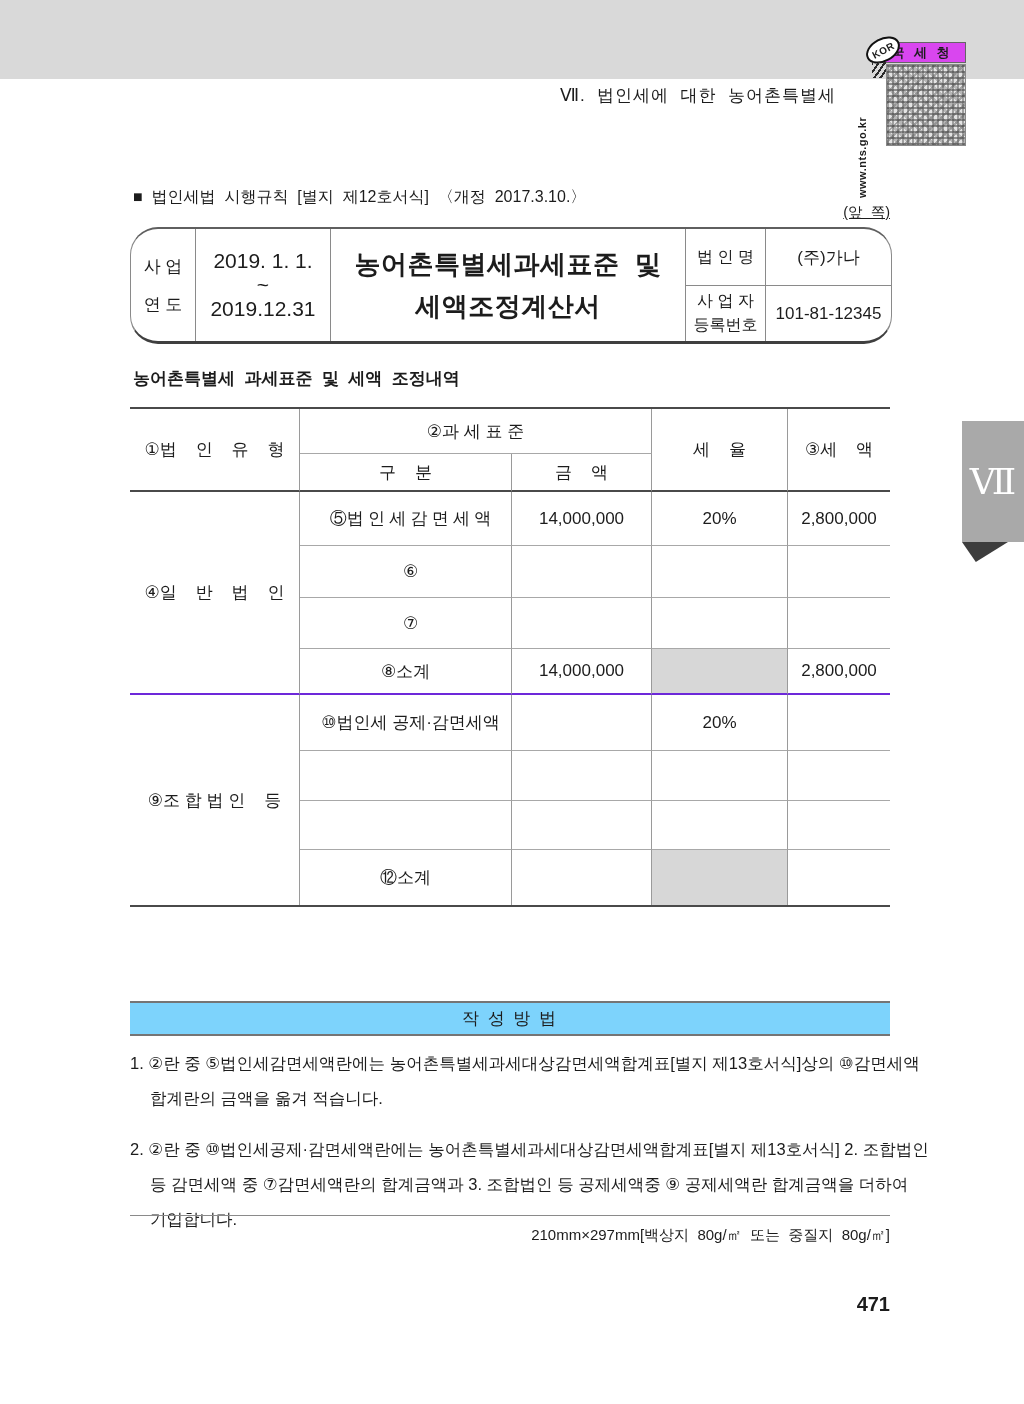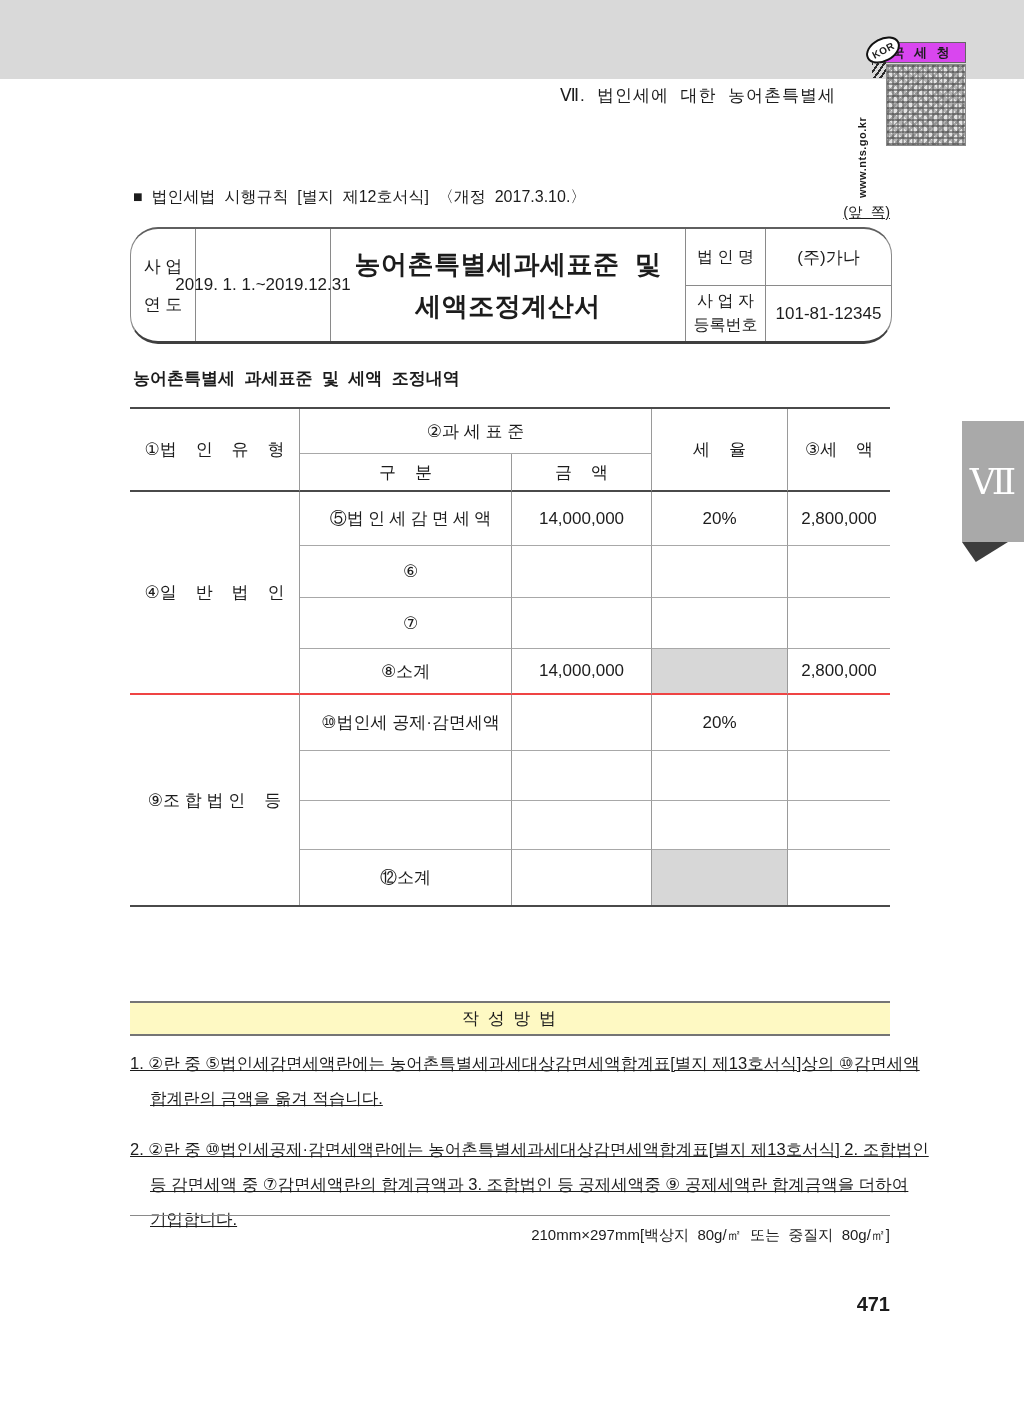--- a/index.html
+++ b/index.html
@@ -56,67 +56,67 @@
     grid-template-rows:57px 55px;
     border-left:1px solid #8a8a8a;border-right:1px solid #8a8a8a;
     border-top:2px solid #5f5f5f;border-bottom:3px solid #3f3f3f;
     box-sizing:content-box;
     border-radius:28px;
   }
   .htable>div{box-sizing:border-box;display:flex;align-items:center;justify-content:center;white-space:pre;}
   .hc-r{border-right:1px solid #8a8a8a;}
   .hb-b{border-bottom:1px solid #8a8a8a;}
   .h-period{flex-direction:column;gap:15px;font-size:17px;}
-  .h-dates{flex-direction:row;justify-content:space-between;padding:7px 0;font-size:17px;}
+  .h-dates{flex-direction:column;justify-content:space-between;padding:7px 0;font-size:21px;}
   .h-title{flex-direction:column;gap:7px;font-size:26px;font-weight:bold;letter-spacing:.5px;}
   .h-label{font-size:16px;}
   .h-label2{flex-direction:column;gap:3px;font-size:16px;}
   .h-value{font-size:17px;}
 
   
   .section-title{position:absolute;left:133px;top:367px;font-size:17px;font-weight:bold;white-space:pre;}
 
   
   .mtable{
     position:absolute;left:130px;top:407px;width:760px;
     display:grid;grid-template-columns:170px 212px 140px 136px 102px;
     grid-template-rows:45px 38px 54px 52px 51px 46px 56px 50px 49px 55px;
     border-top:2px solid #4a4a4a;border-bottom:2px solid #4a4a4a;
     font-size:17px;
   }
   .mtable>div{box-sizing:border-box;display:flex;align-items:center;justify-content:center;white-space:pre;}
   .c-r{border-right:1px solid #9a9a9a;}
   .b-thin{border-bottom:1px solid #a8a8a8;}
   .b-thick{border-bottom:2px solid #4a4a4a;}
-  .b-group{border-bottom:2px solid #ef4444;text-align:center;}
+  .b-group{border-bottom:2px solid #6d28d9;text-align:center;}
   .cell-left{justify-content:flex-start;padding-left:10px;}
   .cell-between{justify-content:space-between;padding:0 10px;}
   .shaded{background:#d7d7d7;}
 
   
   .side-tab{
     position:absolute;left:962px;top:421px;width:62px;height:121px;background:#a9a9a9;
     display:flex;align-items:center;justify-content:center;
   }
   .side-tab-text{color:#ffffff;font-size:36px;font-family:"Liberation Serif","DejaVu Serif",serif;}
   .side-tab-fold{
     position:absolute;left:962px;top:542px;width:46px;height:20px;background:#3d3d3d;
     clip-path:polygon(0 0,100% 0,30% 100%);
   }
 
   
   .inst-bar{
-    position:absolute;left:130px;top:1001px;width:760px;height:31px;background:#fef9c3;
+    position:absolute;left:130px;top:1001px;width:760px;height:31px;background:#7dd3fc;
     border-top:2px solid #757575;border-bottom:2px solid #757575;box-sizing:content-box;
     display:flex;align-items:center;justify-content:center;
     font-size:17px;letter-spacing:2px;white-space:pre;
   }
   .inst-body{position:absolute;left:130px;top:1046px;width:762px;font-size:16.5px;line-height:35px;}
   .inst-item{margin:0 0 16px 0;}
-  .inst-line{white-space:pre;text-decoration:underline;}
+  .inst-line{white-space:pre;}
   .inst-cont{padding-left:20px;}
 
   
   .bottom-rule{position:absolute;left:130px;top:1215px;width:760px;border-top:1px solid #8a8a8a;}
   .paper-spec{position:absolute;top:1226px;right:134px;font-size:15px;white-space:pre;}
   .page-number{position:absolute;top:1293px;right:134px;font-size:20px;font-weight:bold;}
 </style>
 </head>
 <body>
 

